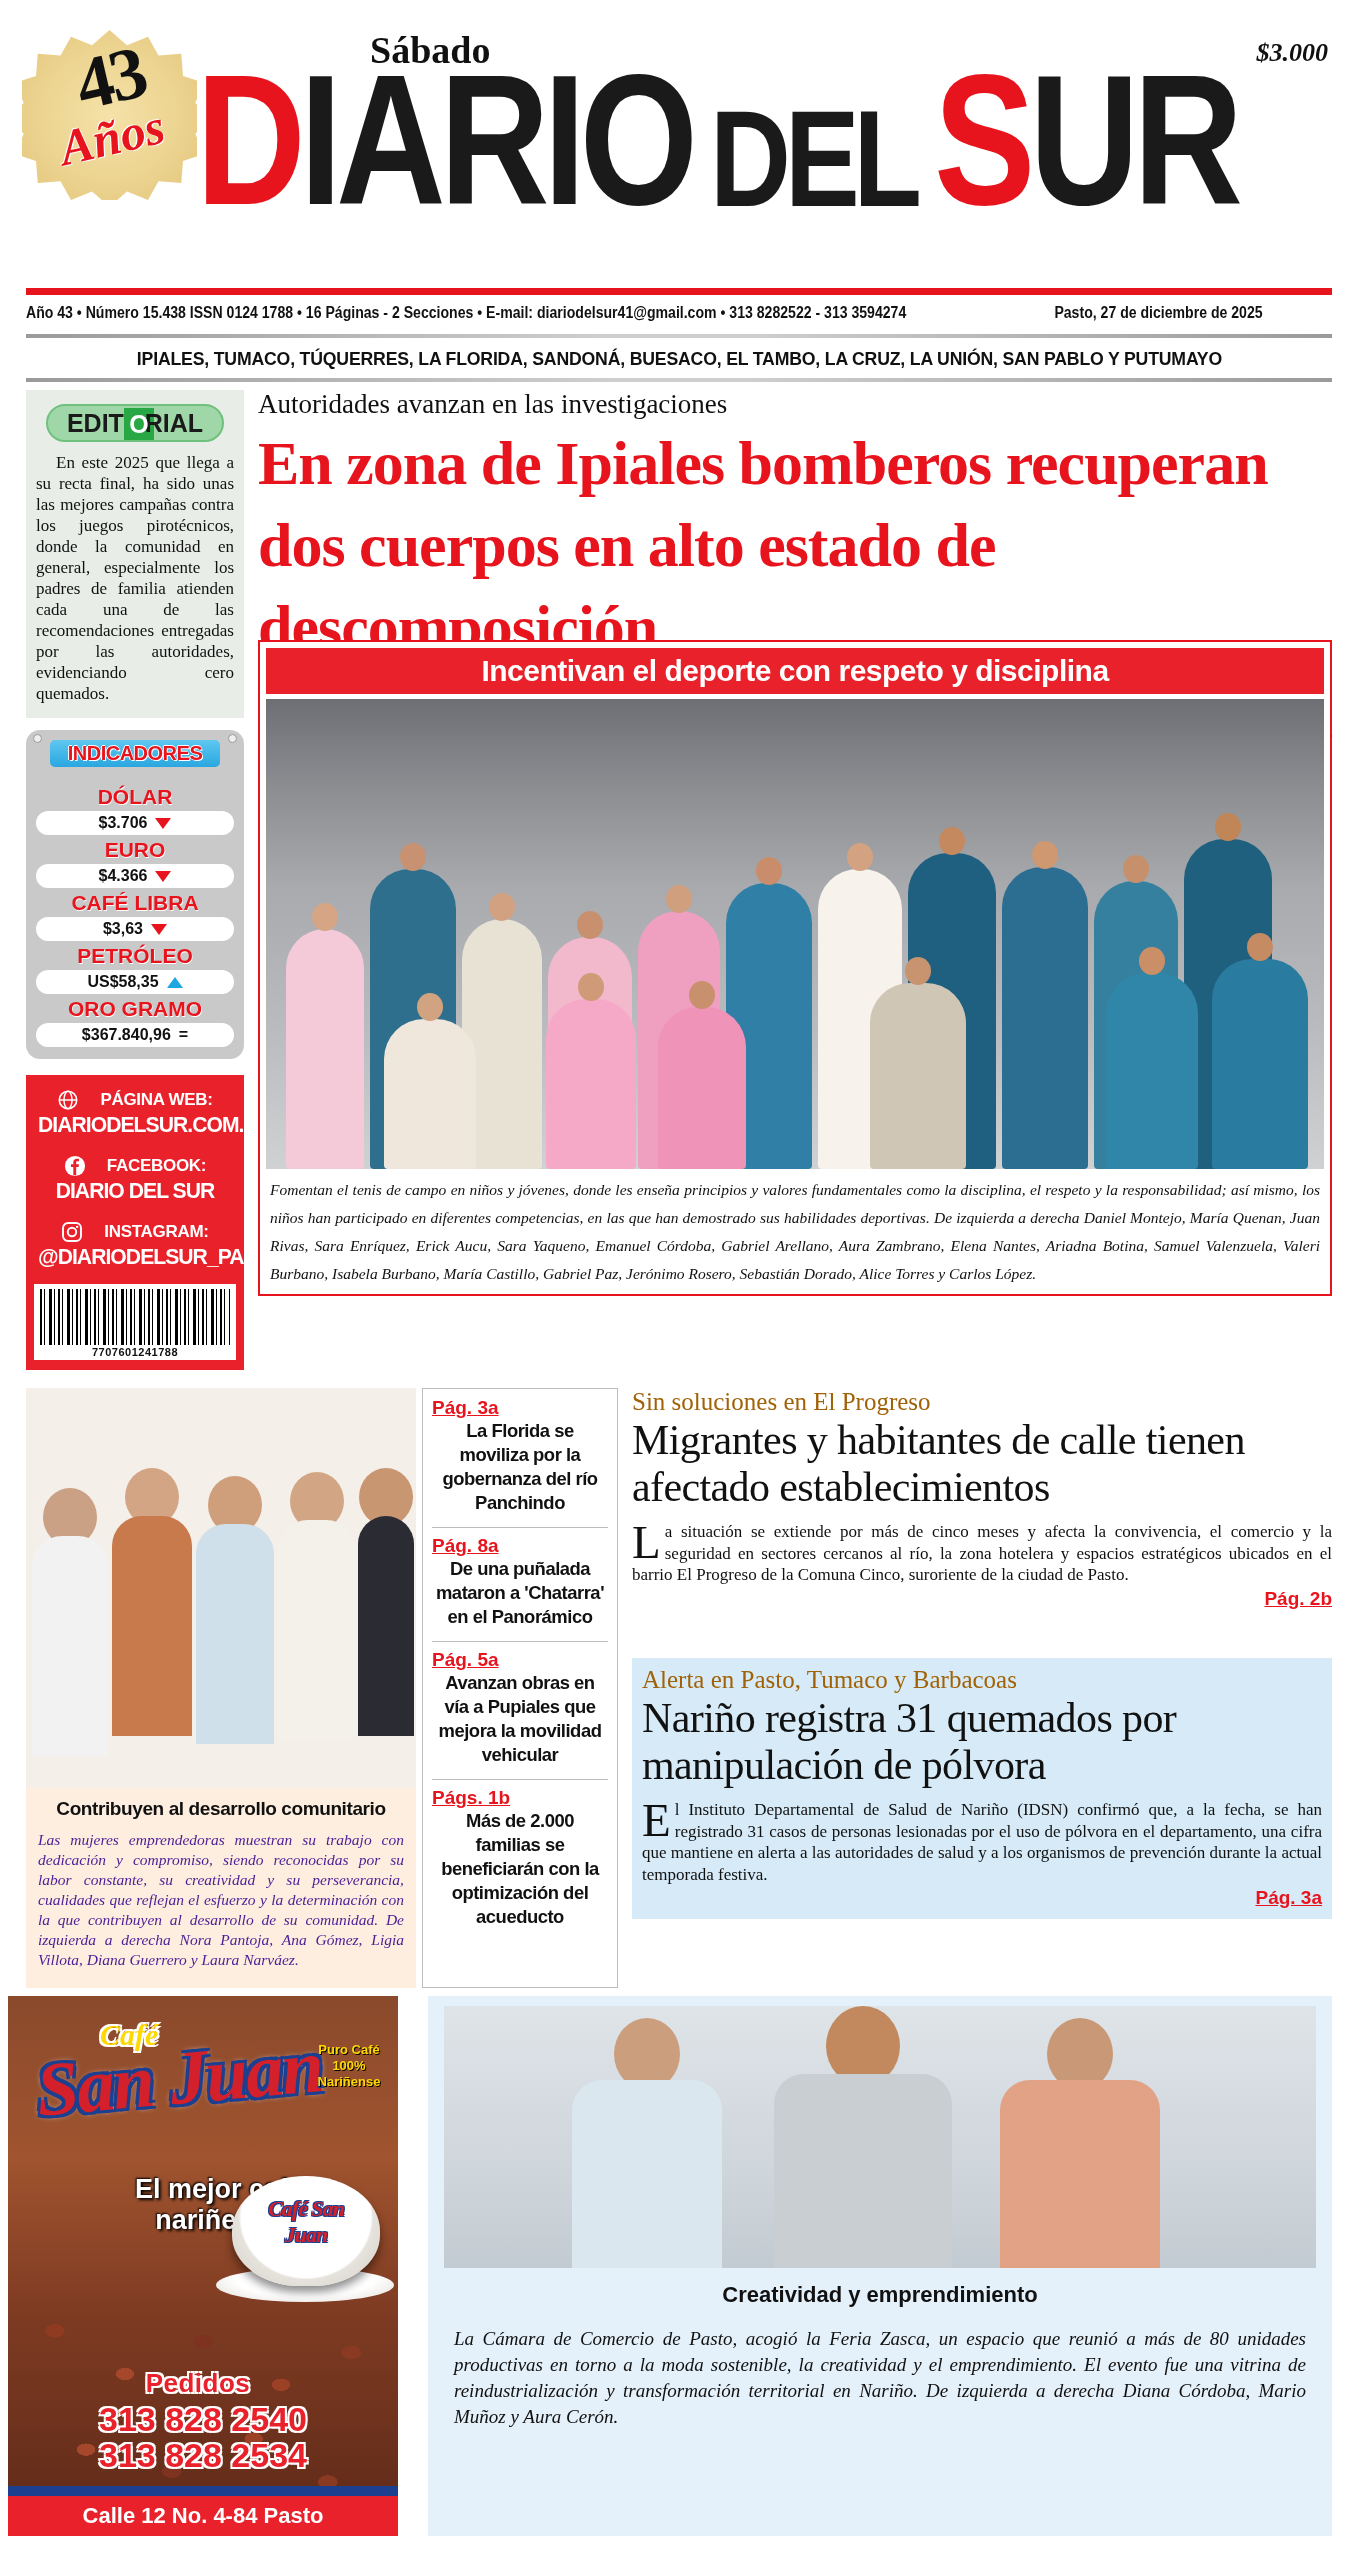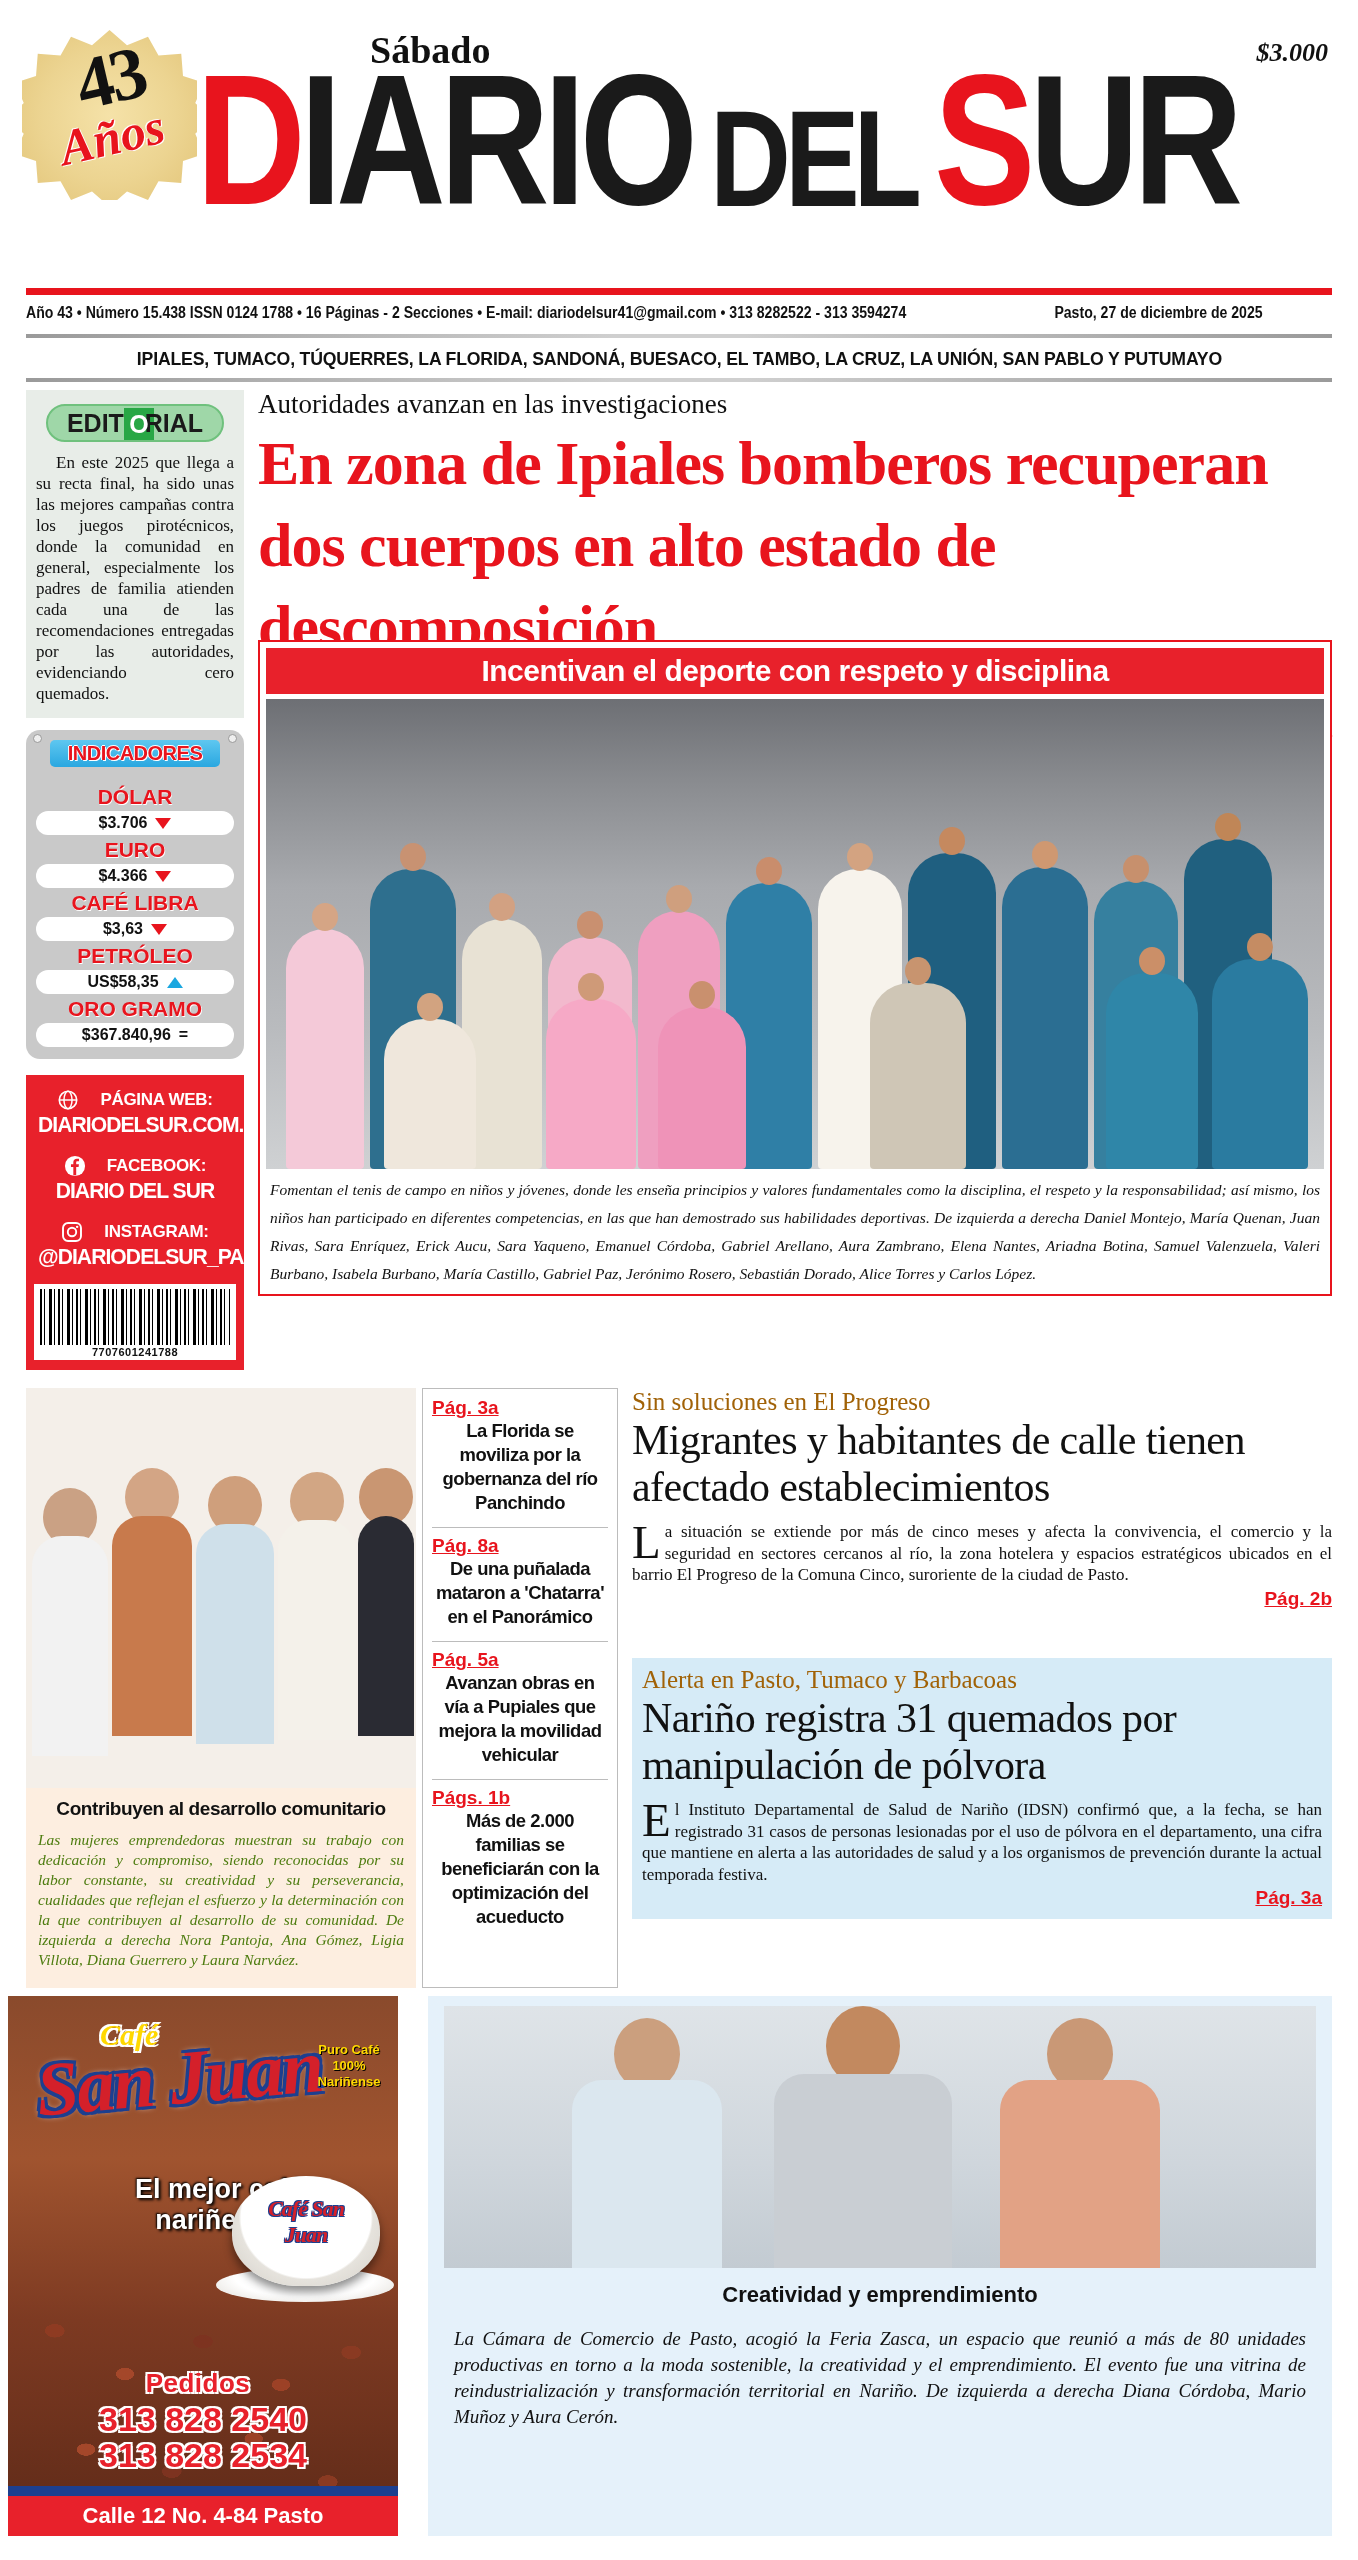--- a/index.html
+++ b/index.html
@@ -221,21 +221,21 @@
   .mid-cap-box {
     position:absolute; left:26px; top:1788px; width:390px; height:200px;
     background:#fdeee0; padding:10px 12px;
   }
   .mid-cap-title {
     text-align:center; font-family:"Liberation Sans", sans-serif; font-weight:bold;
     font-size:19px; color:#111; letter-spacing:-0.4px;
   }
   .mid-cap-text {
     margin-top:10px; font-family:"Liberation Serif", serif; font-style:italic;
-    font-size:15.5px; line-height:20px; color:#4d7c0f; text-align:justify;
+    font-size:15.5px; line-height:20px; color:#4c1d95; text-align:justify;
   }
 
   
   .refcol {
     position:absolute; left:422px; top:1388px; width:196px; height:600px;
     border:1.5px solid #bcbcbc; background:#fff; padding:8px 9px;
   }
   .ref-item { padding-bottom:7px; }
   .ref-sep { border-top:1.5px solid #bcbcbc; margin:5px 0 7px; }
   .ref-pag {

